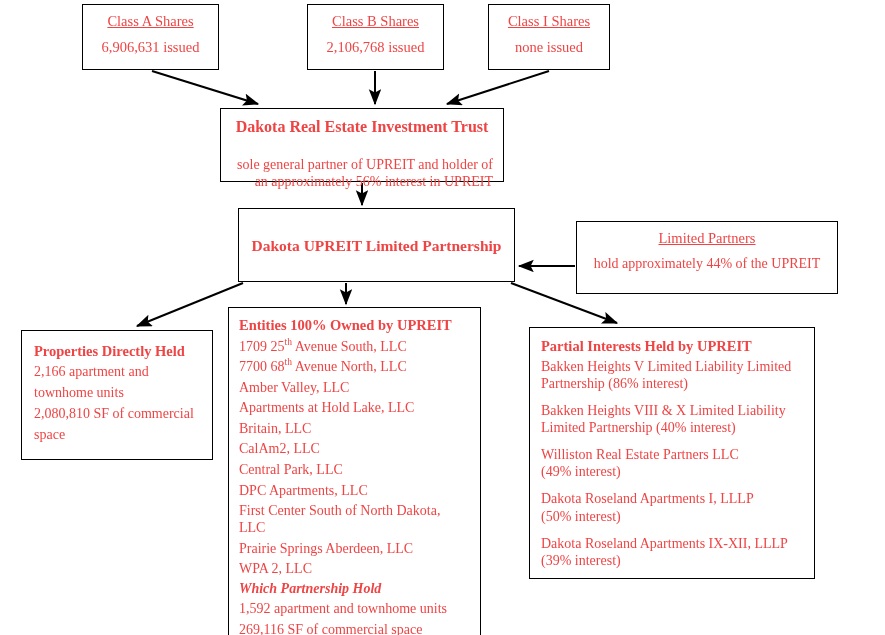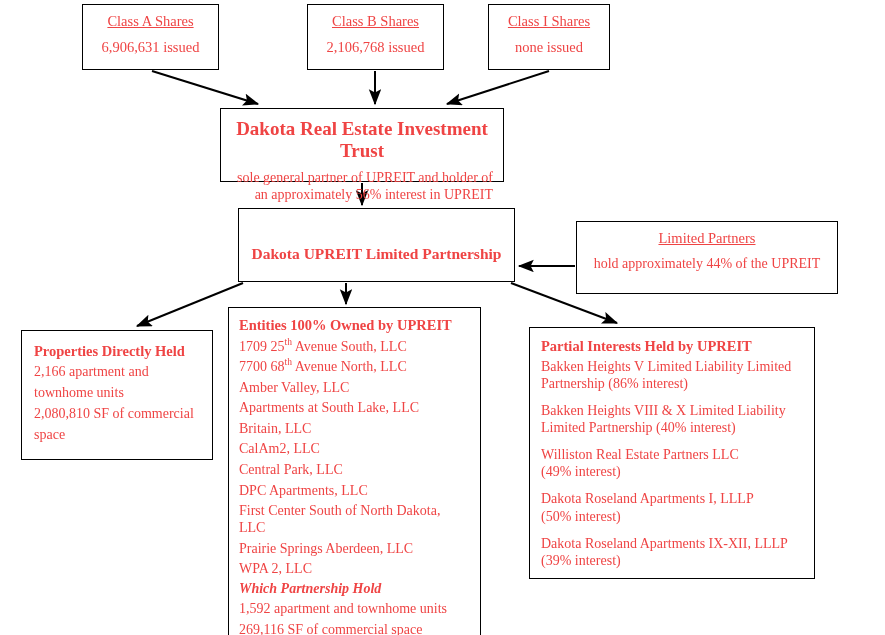--- a/index.html
+++ b/index.html
@@ -59,28 +59,28 @@
   #box-class-b { left: 307px; top: 4px;  width: 137px; height: 66px; }
   #box-class-i { left: 488px; top: 4px;  width: 122px; height: 66px; }
   .share-title { font-size: 14.5px; margin-bottom: 9px; }
   .share-value { font-size: 14.5px; }
 
   
   #box-trust {
     left: 220px; top: 108px; width: 284px; height: 74px;
     padding-top: 9px;
   }
-  #box-trust .t { font-size: 19px; margin-bottom: 7px; }
+  #box-trust .t { font-size: 16px; margin-bottom: 20px; }
   #box-trust .d { font-size: 14px; text-align: right; }
 
   
   #box-upreit {
     left: 238px; top: 208px; width: 277px; height: 74px;
   }
-  #box-upreit .t { font-size: 15.5px; margin-top: 28px; }
+  #box-upreit .t { font-size: 15.5px; margin-top: 20px; }
 
   
   #box-lp { left: 576px; top: 221px; width: 262px; height: 73px; }
   #box-lp .t { font-size: 14.5px; margin-bottom: 9px; }
   #box-lp .d { font-size: 14px; }
 
   
   #box-props {
     left: 21px; top: 330px; width: 192px; height: 130px;
     padding: 12px 12px;
@@ -178,21 +178,21 @@
     <p class="line">2,080,810 SF of commercial</p>
     <p class="line">space</p>
   </div>
 
   <div class="box" id="box-entities">
     <div class="h b">Entities 100% Owned by UPREIT</div>
     <div id="entities-list">
         <div class="row line"><span>1709 25</span><span class="sub">th</span><span> Avenue South, LLC</span></div>
         <div class="row line"><span>7700 68</span><span class="sub">th</span><span> Avenue North, LLC</span></div>
         <div class="row line"><span>Amber Valley, LLC</span></div>
-        <div class="row line"><span>Apartments at South Lake, LLC</span></div>
+        <div class="row line"><span>Apartments at Hold Lake, LLC</span></div>
         <div class="row line"><span>Britain, LLC</span></div>
         <div class="row line"><span>CalAm2, LLC</span></div>
         <div class="row line"><span>Central Park, LLC</span></div>
         <div class="row line"><span>DPC Apartments, LLC</span></div>
         <div class="row line"><span>First Center South of North Dakota, LLC</span></div>
         <div class="row line"><span>Prairie Springs Aberdeen, LLC</span></div>
         <div class="row line"><span>WPA 2, LLC</span></div>
       </div>
     <div class="row bi">Which Partnership Hold</div>
     <div id="entities-holdings">

